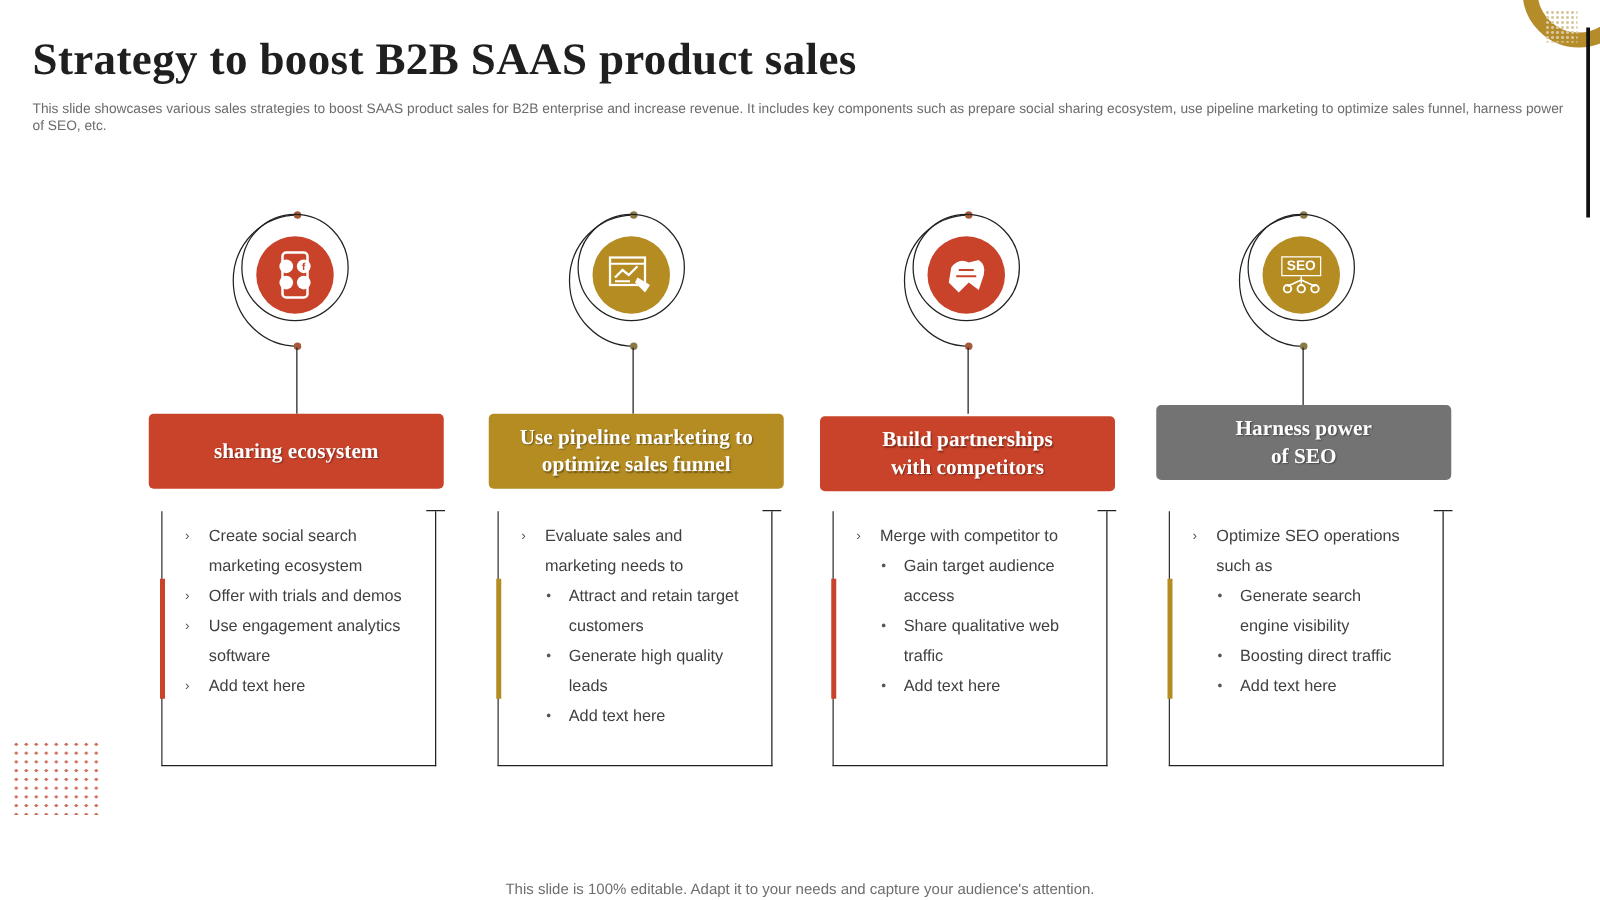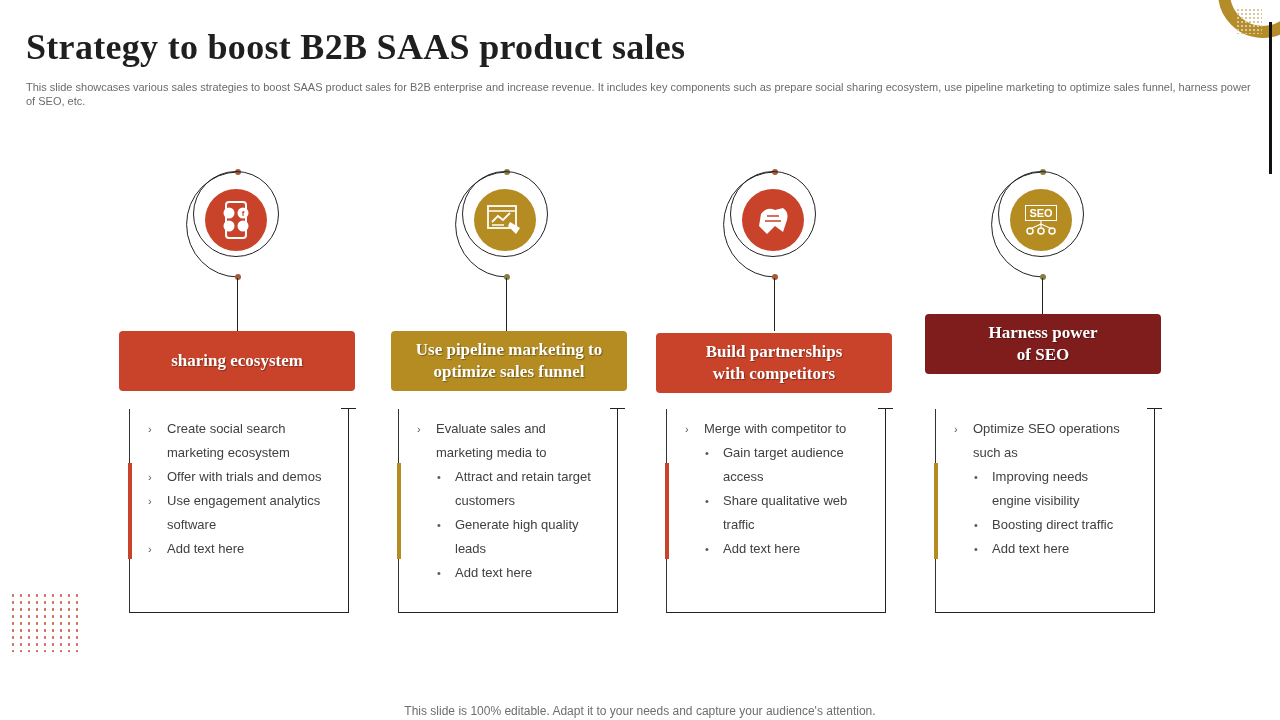--- a/index.html
+++ b/index.html
@@ -91,21 +91,21 @@
   </div>
   <div class="stem" style="left:506px; top:278px;"></div>
   <div class="header" style="left:391px; top:331px; background:#b58c22;">
     <span>Use pipeline marketing to</span>
     <span>optimize sales funnel</span>
   </div>
   <div class="box" style="left:398px; top:409px;">
     <div class="tick"></div>
     <div class="accent" style="background:#b58c22;"></div>
     <ul class="list" style="left:37px; width:165px;">
-      <li><span class="chev">›</span><span>Evaluate sales and marketing media to</span></li>
+      <li><span class="chev">›</span><span>Evaluate sales and marketing needs to</span></li>
       <li class="sub"><span class="dot" style="left:1px;">•</span><span>Attract and retain target customers</span></li>
       <li class="sub"><span class="dot" style="left:1px;">•</span><span>Generate high quality leads</span></li>
       <li class="sub"><span class="dot" style="left:1px;">•</span><span>Add text here</span></li>
     </ul>
   </div>
 </div>
 
 <div>
   <div class="icon-wrap" style="left:720px; top:165px;">
     <svg class="arc" width="110" height="120">
@@ -150,30 +150,30 @@
       <span style="border:1.5px solid #fff; color:#fff; font-size:11px; font-weight:bold; padding:0 3px; line-height:14px;">SEO</span>
       <svg width="34" height="14" viewBox="0 0 34 14">
           <path d="M17 0 L17 6 M17 3 L6 8 M17 3 L28 8" stroke="#fff" stroke-width="1.2" fill="none"></path>
           <circle cx="6" cy="10" r="3" fill="none" stroke="#fff" stroke-width="1.5"></circle>
           <circle cx="17" cy="10" r="3" fill="none" stroke="#fff" stroke-width="1.5"></circle>
           <circle cx="28" cy="10" r="3" fill="none" stroke="#fff" stroke-width="1.5"></circle>
         </svg>
     </div>
   </div>
   <div class="stem" style="left:1042px; top:278px;"></div>
-  <div class="header" style="left:925px; top:314px; background:#7f1d1d;">
+  <div class="header" style="left:925px; top:324px; background:#737373;">
     <span>Harness power</span>
     <span>of SEO</span>
   </div>
   <div class="box" style="left:935px; top:409px;">
     <div class="tick"></div>
     <div class="accent" style="background:#b58c22;"></div>
     <ul class="list" style="left:37px; width:170px;">
       <li><span class="chev">›</span><span>Optimize SEO operations such as</span></li>
-      <li class="sub" style="width:150px;"><span class="dot" style="left:1px;">•</span><span>Improving  needs engine visibility</span></li>
+      <li class="sub" style="width:150px;"><span class="dot" style="left:1px;">•</span><span>Generate  search engine visibility</span></li>
       <li class="sub"><span class="dot" style="left:1px;">•</span><span>Boosting direct traffic</span></li>
       <li class="sub"><span class="dot" style="left:1px;">•</span><span>Add text here</span></li>
     </ul>
   </div>
 </div>
 
 <div class="dots-bl"></div>
 
 <div class="footer">This slide is 100% editable. Adapt it to your needs and capture your audience's attention.</div>
 

